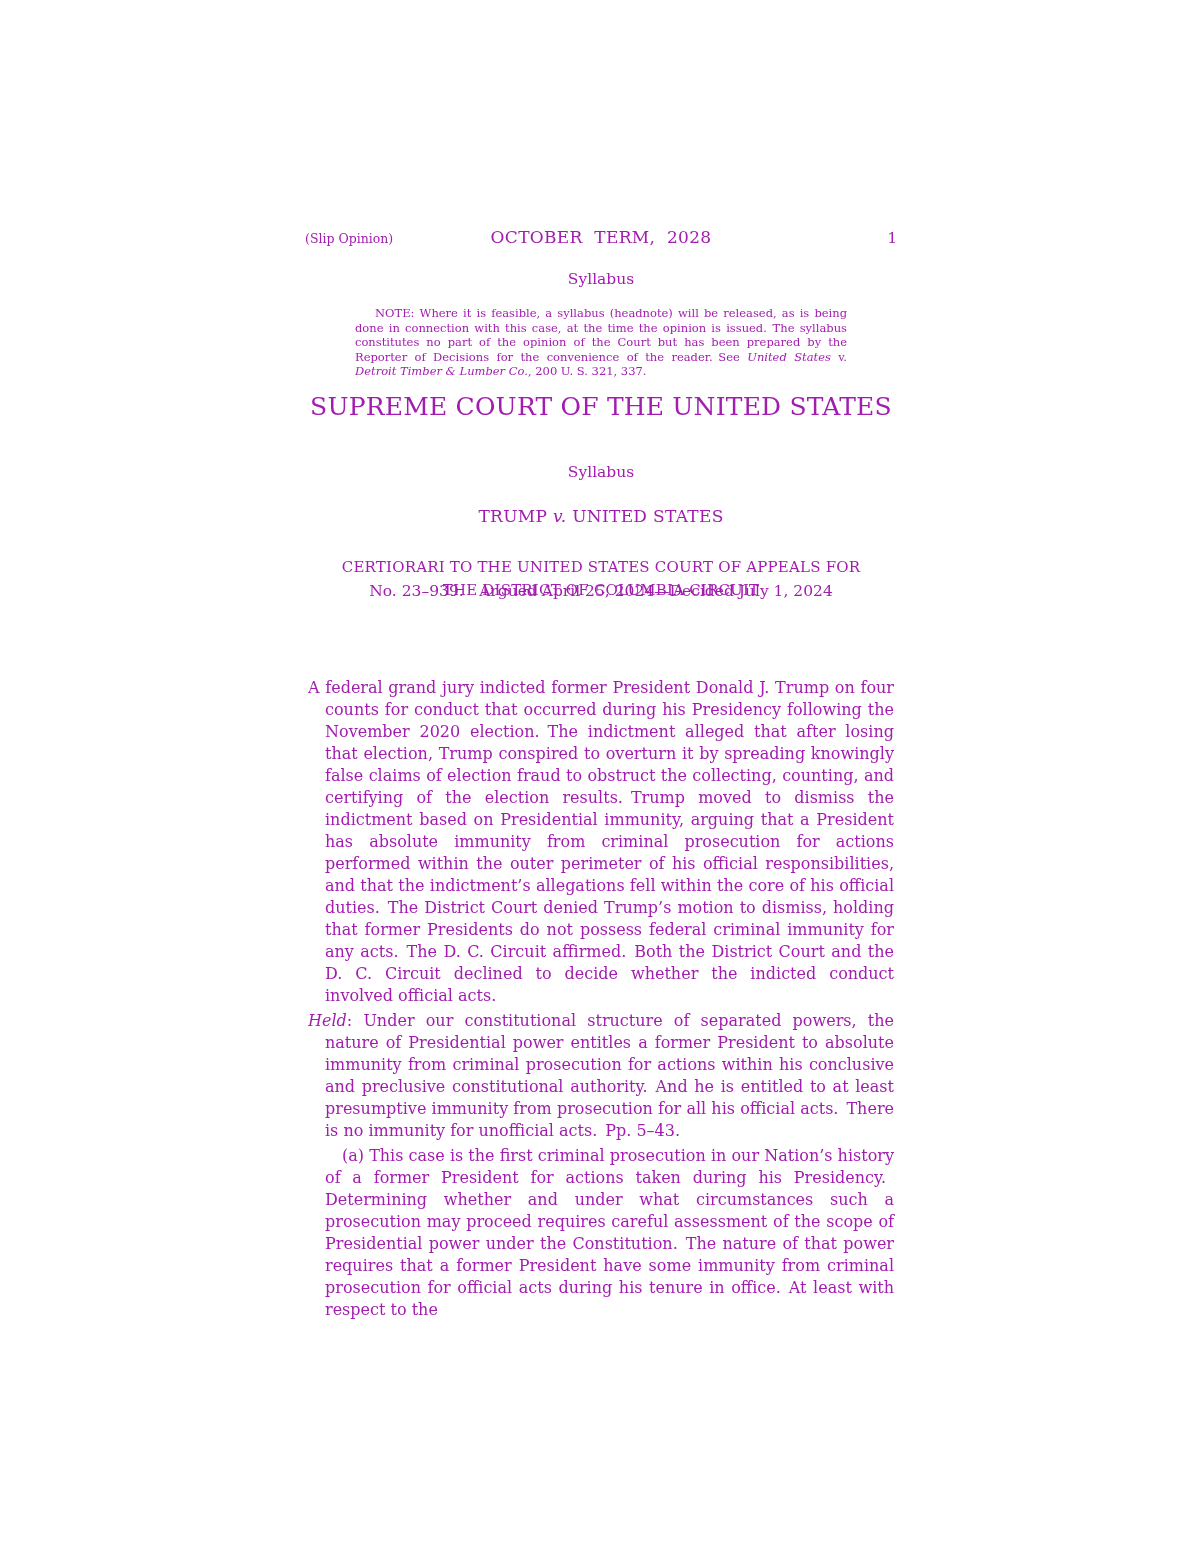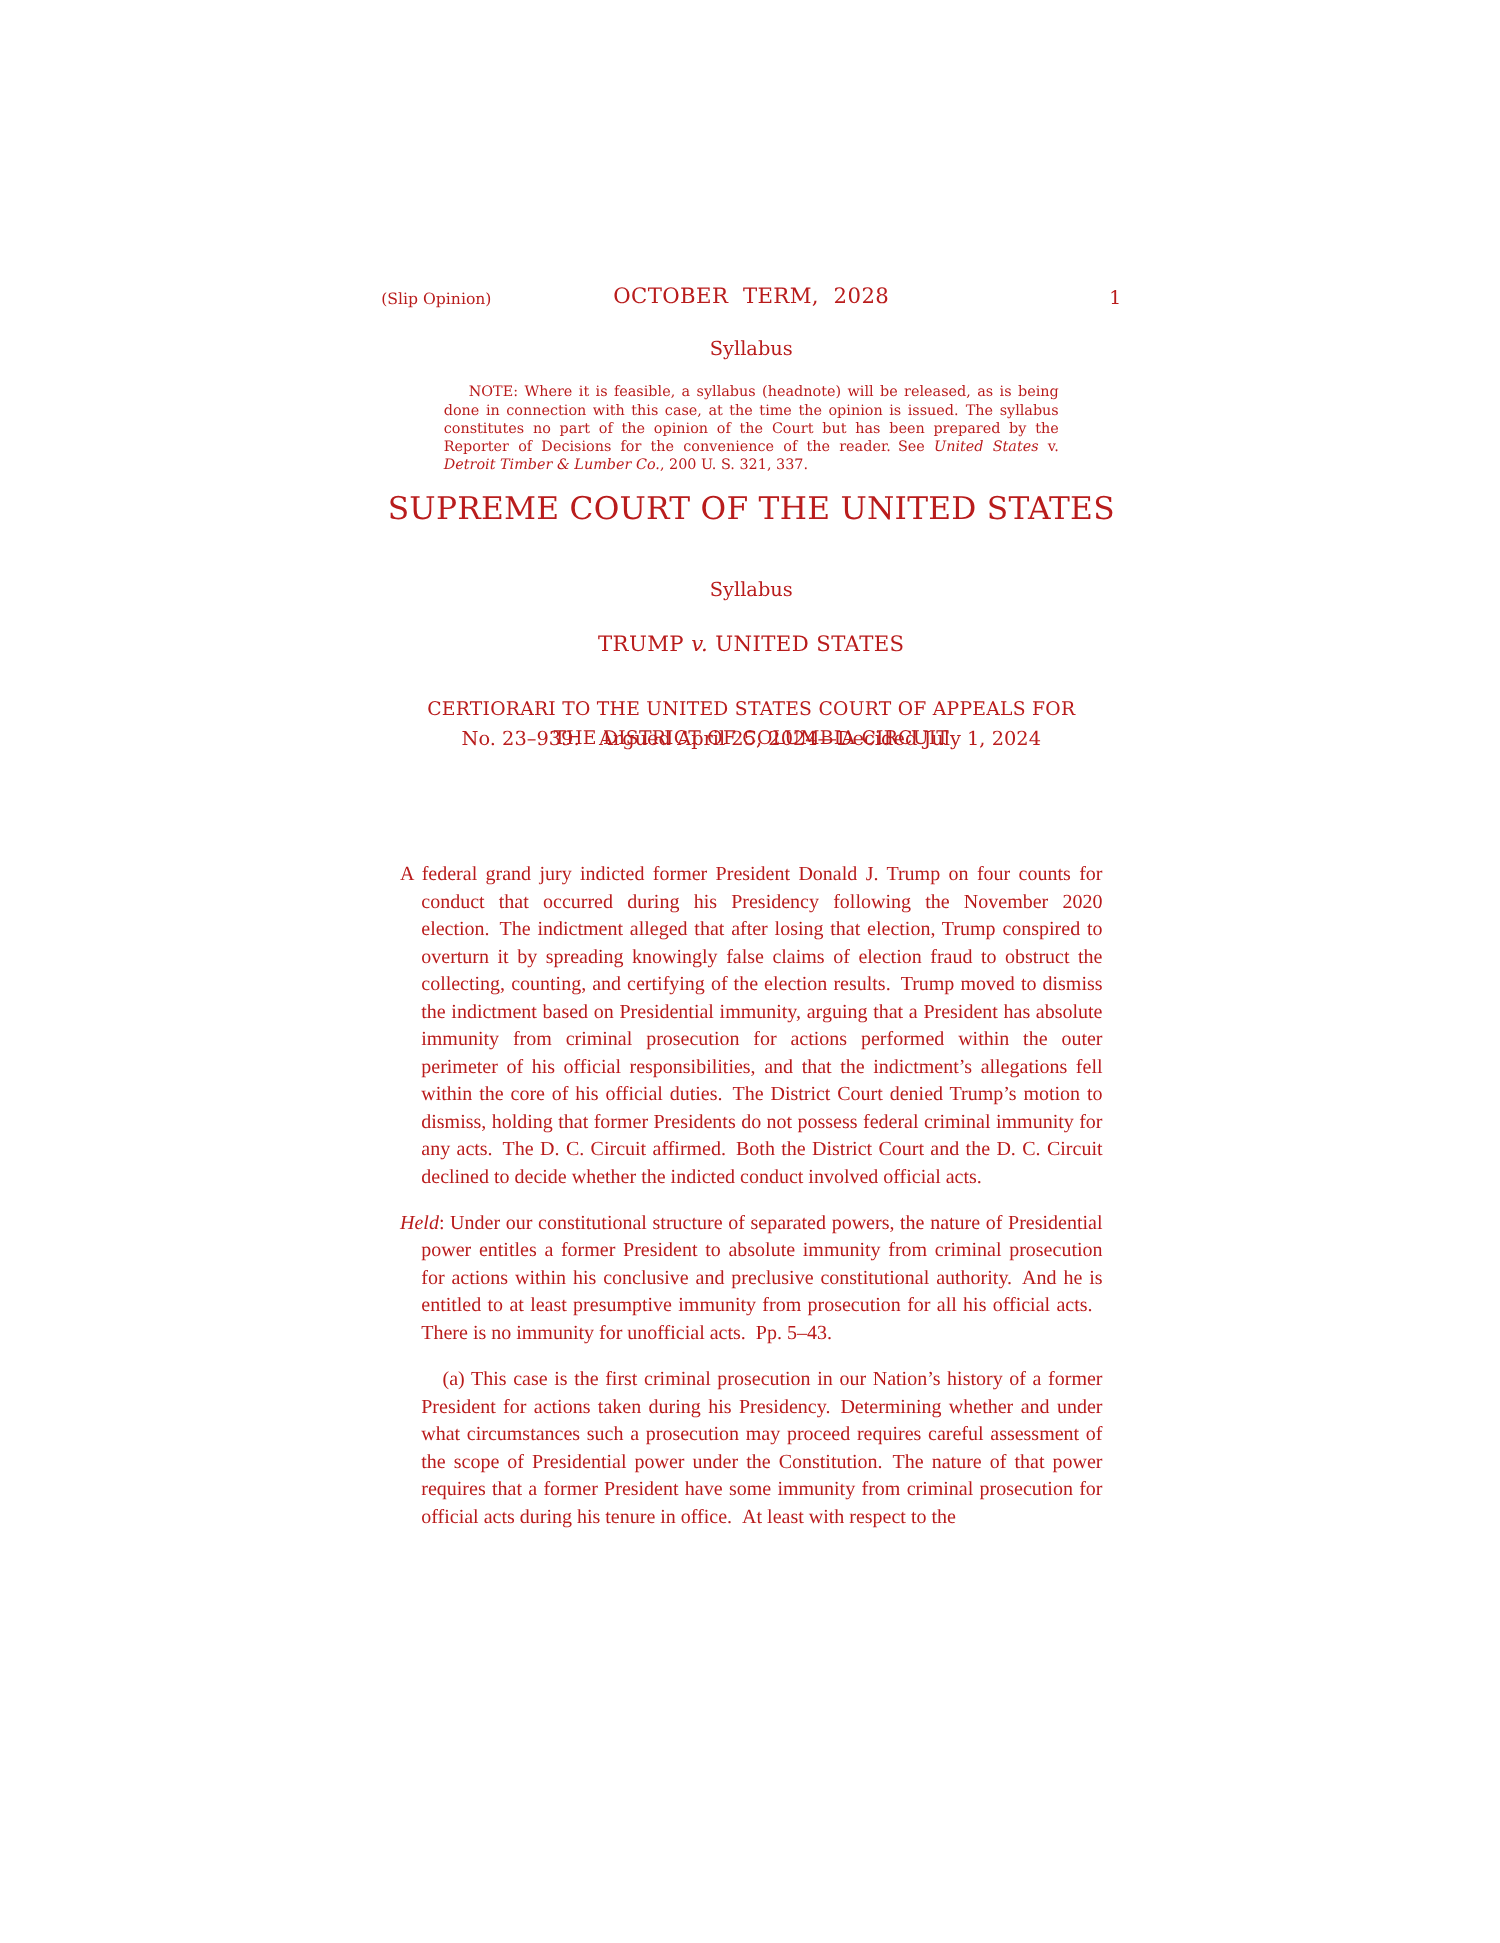--- a/index.html
+++ b/index.html
@@ -1,21 +1,21 @@
 <!DOCTYPE html>
 <html><head>
 <meta charset="utf-8">
 <style>
   html, body { margin: 0; padding: 0; background: #ffffff; }
   .page {
     position: relative;
     width: 992px;
     height: 1554px;
     background: #ffffff;
-    color: #b91c1c;
+    color: #a21caf;
     font-family: "DejaVu Serif", serif;
     overflow: hidden;
   }
   .abs { position: absolute; }
   .colband { left: 305px; width: 592px; }
   .center { text-align: center; }
   .right { text-align: right; }
 
   .slip-label { top: 231px; font-size: 12.5px; }
   .term-header { top: 227px; font-size: 17px; word-spacing: 6px; letter-spacing: 0.3px; }
@@ -36,21 +36,21 @@
 
   .syllabus-2 { top: 463px; font-size: 15.5px; }
 
   .case-title { top: 506px; font-size: 17px; letter-spacing: 0.3px; }
 
   .cert-block { top: 556px; font-size: 15px; line-height: 23px; letter-spacing: 0.2px; }
 
   .docket-line { top: 582px; font-size: 15.5px; }
 
   .body-block { top: 674px; font-size: 16px; line-height: 22px; }
-  .body-block p { margin: 15px; text-align: justify; font-family: Liberation Serif, serif; }
+  .body-block p { margin: 3px; text-align: justify; }
   .hang { padding-left: 17px; text-indent: -17px; }
   .sub  { padding-left: 17px; text-indent: 17px; }
   i { font-style: italic; }
 </style>
 </head>
 <body>
 
 <div class="page">
 
   <div class="abs colband slip-label">(Slip Opinion)</div>

